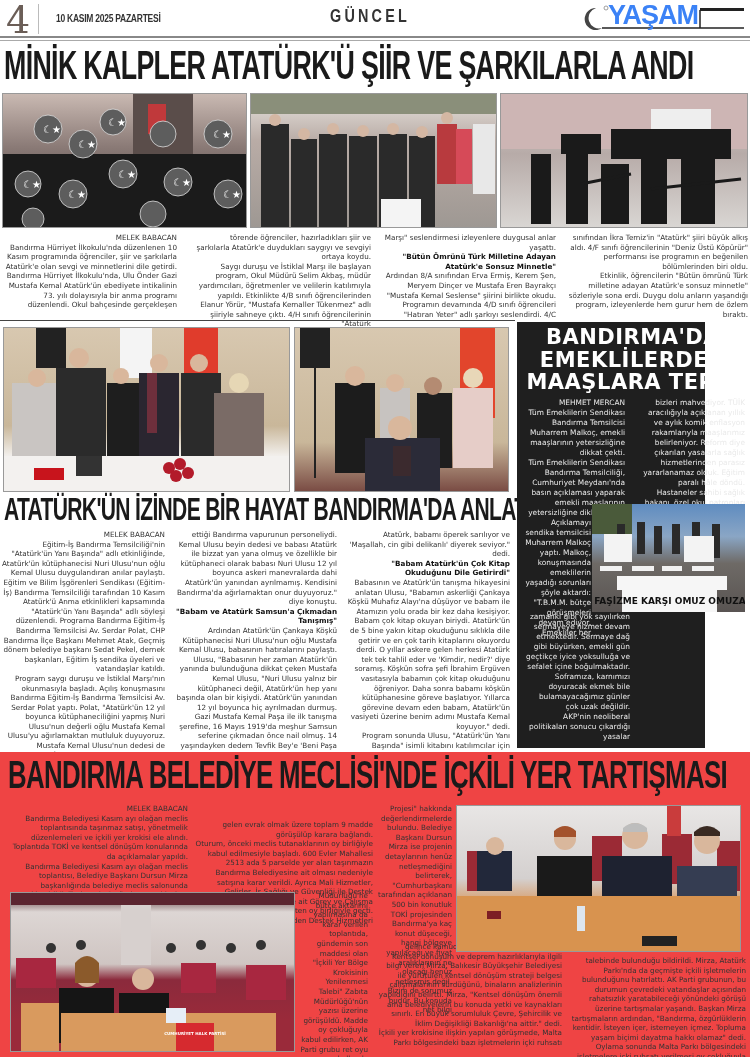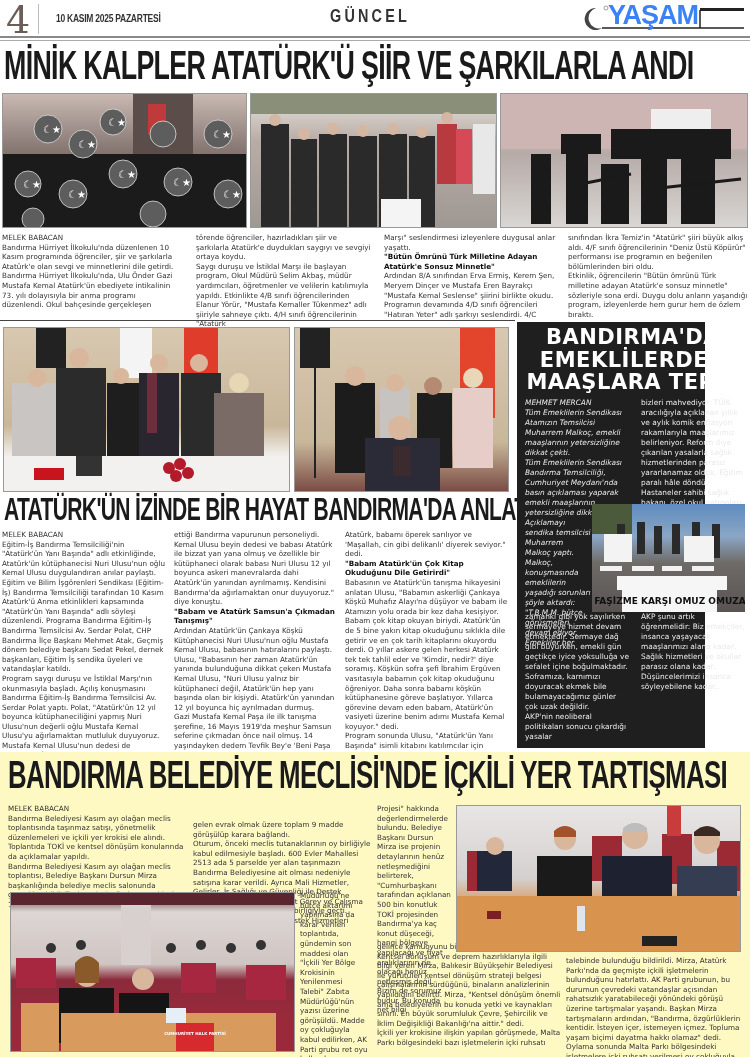--- a/index.html
+++ b/index.html
@@ -9,27 +9,27 @@
   .pagenum { left: 6px; top: 0px; font-family: "DejaVu Serif", serif; font-size: 38px; color: #6b5e57; line-height: 40px; }
   .pnsep { left: 38px; top: 4px; width: 1px; height: 30px; background: #bbb; }
   .date { left: 56px; top: 13px; font-family: "Liberation Sans", sans-serif; font-weight: bold; font-size: 10px; letter-spacing: -0.3px; color: #333; transform: scaleX(0.85); transform-origin: left; }
   .section { left: 300px; top: 6px; width: 140px; text-align: center; font-family: "Liberation Sans", sans-serif; font-weight: bold; font-size: 18px; letter-spacing: 4px; color: #333; transform: scaleX(0.8); }
   .logo { left: 582px; top: 2px; width: 162px; height: 30px; }
   .logo-text { left: 608px; top: 0px; font-family: "Liberation Sans", sans-serif; font-weight: bold; font-size: 27px; color: #3b82f6; letter-spacing: -1px; }
   .hdr-line1 { left: 0; top: 36px; width: 750px; height: 2px; background: #888; }
   .hdr-line2 { left: 0; top: 40px; width: 750px; height: 1px; background: #aaa; }
   .headline { font-family: "Liberation Sans", sans-serif; font-weight: bold; color: #1a1a1a; white-space: nowrap; transform-origin: left top; letter-spacing: -1px; }
   .photo { overflow: hidden; border: 1px solid #999; }
-  .col { font-size: 7.2px; line-height: 9.6px; color: #333; text-align: left; }
+  .col { font-size: 7.2px; line-height: 9.6px; color: #333; text-align: right; }
   .col p { margin: 0; }
   .col .sub { font-weight: bold; color: #111; }
   .rule { height: 1px; background: #444; }
   .darkbox { background: #1f1f1f; }
   .darkbox .col { color: #eaeaea; font-size: 7.4px; line-height: 10px; }
-  .graybox { background: #fef9c3; }
+  .graybox { background: #ef4444; }
 </style>
 </head>
 <body>
 
 <div class="abs pagenum">4</div>
 <div class="abs pnsep"></div>
 <div class="abs date">10 KASIM 2025 PAZARTESİ</div>
 <div class="abs section">GÜNCEL</div>
 <svg class="abs logo" viewBox="0 0 162 30">
   <path d="M14 6 a11 11 0 1 0 6 20 a9 9 0 1 1 -6 -20z" fill="#444"></path>
@@ -228,24 +228,24 @@
       <p class="">Program sonunda Ulusu, "Atatürk'ün Yanı Başında" isimli kitabını katılımcılar için imzaladı.</p>
     </div>
 </div>
 
 <div class="abs darkbox" style="left:517px; top:322px; width:188px; height:426px;">
   <div style="position:absolute; left:0; top:4px; width:232px; text-align:center; font-family:'DejaVu Sans',sans-serif; font-weight:bold; color:#fff; font-size:21px; line-height:22.5px; letter-spacing:0.5px;">
     <div>BANDIRMA'DA</div>
     <div>EMEKLİLERDEN</div>
     <div>MAAŞLARA TEPKİ</div>
   </div>
-  <div class="col" style="position:absolute; left:8px; top:76px; width:100px;font-style:italic;">
+  <div class="col" style="position:absolute; left:8px; top:76px; width:100px;">
     <div>MEHMET MERCAN</div>
     <div>
-        <p class="">Tüm Emeklilerin Sendikası Atamızın Temsilcisi Muharrem Malkoç, emekli maaşlarının yetersizliğine dikkat çekti.</p>
+        <p class="">Tüm Emeklilerin Sendikası Bandırma Temsilcisi Muharrem Malkoç, emekli maaşlarının yetersizliğine dikkat çekti.</p>
         <p class="">Tüm Emeklilerin Sendikası Bandırma Temsilciliği, Cumhuriyet Meydanı'nda basın açıklaması yaparak emekli maaşlarının yetersizliğine dikkat çekti.</p>
       </div>
     <div style="width:66px;">Açıklamayı sendika temsilcisi Muharrem Malkoç yaptı. Malkoç, konuşmasında emeklilerin yaşadığı sorunları şöyle aktardı: "T.B.M.M. bütçe görüşmeleri devam ediyor. Emekliler her</div>
   </div>
   <div class="col" style="position:absolute; left:124px; top:76px; width:104px;">
     <div>bizleri mahvediyor. TÜİK aracılığıyla açıklanan yıllık ve aylık komik enflasyon rakamlarıyla maaşlarımız belirleniyor. Reform diye çıkarılan yasalarla sağlık hizmetlerinden parasız yararlanamaz olduk. Eğitim paralı hâle döndü. Hastaneler sahibi sağlık bakanı, özel okul patronları milli eğitim bakanı oldu.</div>
   </div>
   <div class="photo" style="position:absolute; left:75px; top:182px; width:153px; height:108px; background:linear-gradient(180deg,#5f8cc0 0%,#8aa6c5 30%,#6e6a66 55%,#595452 100%); border:none;">
     <svg width="153" height="108" viewBox="0 0 153 108">
       <rect x="0" y="0" width="40" height="30" fill="#4a5a3a"></rect>
@@ -271,21 +271,20 @@
     </svg>
   </div>
   <div class="col" style="position:absolute; left:8px; top:290px; width:105px;">
     <div>
         <p class="">zamanki gibi yok sayılırken sermayeye hizmet devam etmektedir. Sermaye dağ gibi büyürken, emekli gün geçtikçe iyice yoksulluğa ve sefalet içine boğulmaktadır. Soframıza, karnımızı doyuracak ekmek bile bulamayacağımız günler çok uzak değildir.</p>
         <p class="">AKP'nin neoliberal politikaları sonucu çıkardığı yasalar</p>
       </div>
   </div>
   <div class="col" style="position:absolute; left:124px; top:290px; width:104px;">
     <div>
-        <p class="">AKP şunu artık öğrenmelidir: Biz emekçiler, insanca yaşayacak maaşlarımızı alana kadar, Sağlık hizmetleri ve okullar parasız olana kadar, Düşüncelerimizi insanca söyleyebilene kadar..</p>
       </div>
   </div>
 </div>
 
 <div class="abs graybox" style="left:0; top:752px; width:750px; height:305px;">
   <div class="headline" style="position:absolute; left:8px; top:3px; font-size:38px; line-height:40px; transform:scaleX(0.68);">BANDIRMA BELEDİYE MECLİSİ'NDE İÇKİLİ YER TARTIŞMASI</div>
 
   <div class="col" style="position:absolute; left:8px; top:52px; width:180px;">
     <div>MELEK BABACAN</div>
     <div>

